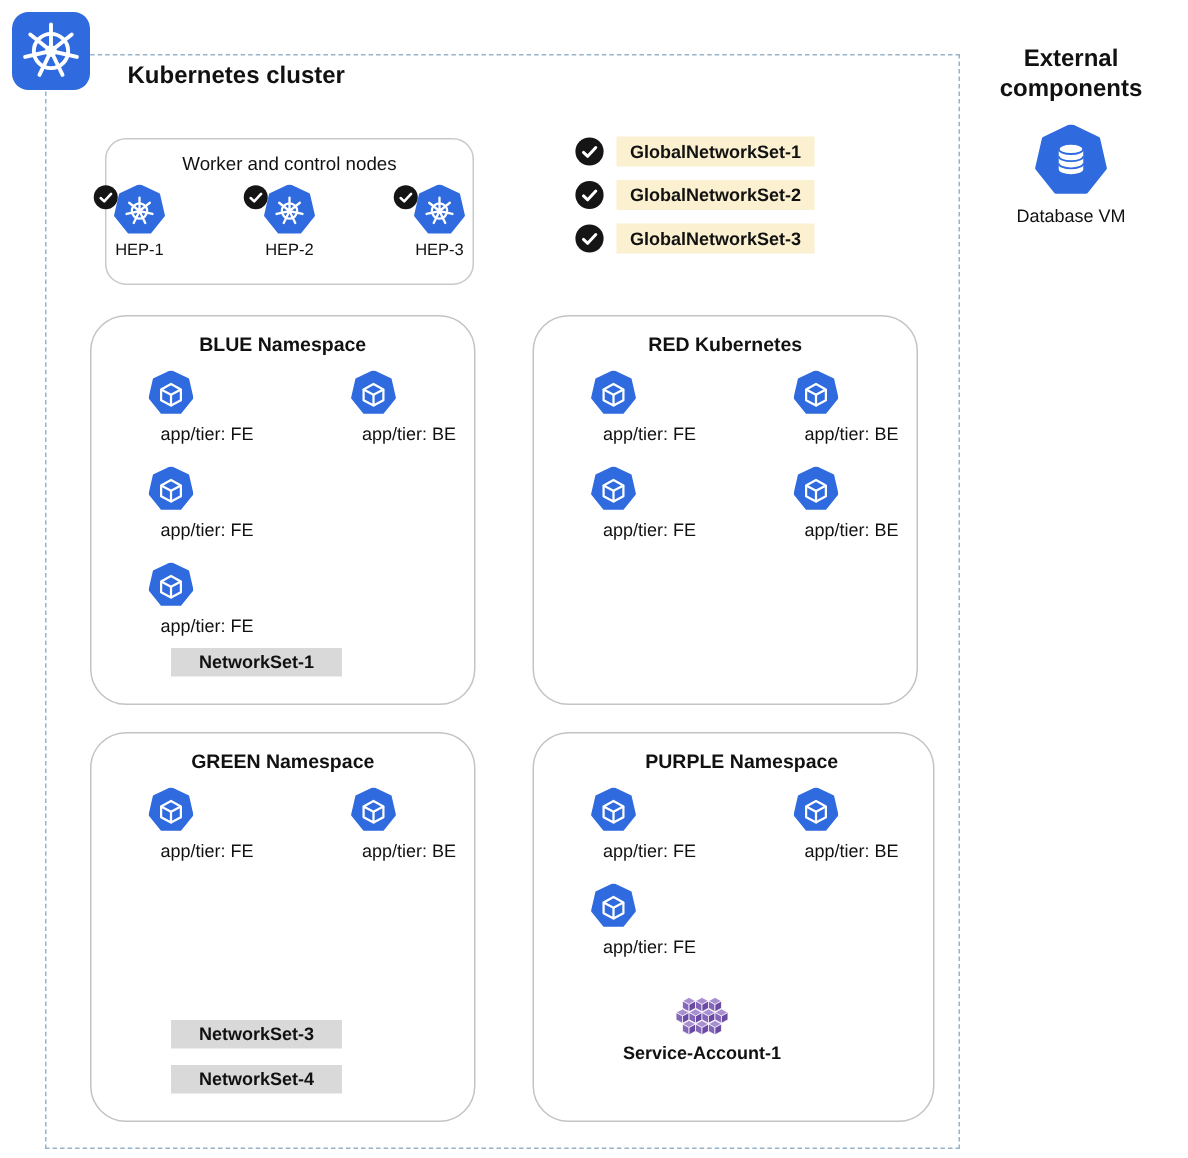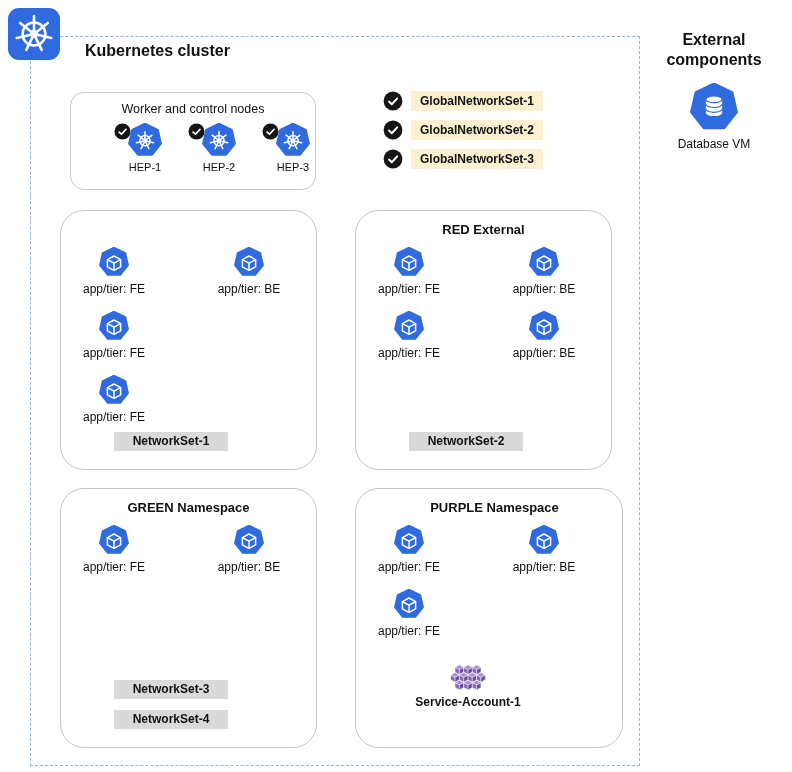--- a/index.html
+++ b/index.html
@@ -22,21 +22,21 @@
   .cluster-title{
     position:absolute;left:85px;top:42px;font-size:16px;font-weight:bold;z-index:2;
   }
 
   
   .worker-box{
     position:absolute;left:70px;top:92px;width:244px;height:96px;
     border:1px solid #c9c9c9;border-radius:14px;background:#fff;
   }
   .worker-title{text-align:center;font-size:12.5px;margin-top:9px;}
-  .nodes-row{display:flex;justify-content:flex-end;gap:30px;margin-top:7px;}
+  .nodes-row{display:flex;justify-content:space-between;gap:30px;margin-top:7px;}
   .node{position:relative;width:44px;text-align:center;}
   .node-icon{width:34px;height:34px;display:block;margin:0 auto;}
   .node-check{position:absolute;left:-9px;top:0px;width:17px;height:17px;z-index:2;}
   .node-label{font-size:11px;margin-top:4px;}
 
   
   .gns-list{position:absolute;left:383px;top:91px;}
   .gns-row{display:flex;align-items:center;margin-bottom:9px;}
   .gns-check{width:20px;height:20px;flex:0 0 20px;}
   .gns-label{
@@ -48,21 +48,21 @@
   .ns{
     position:absolute;width:255px;height:258px;background:#fff;
     border:1.5px solid #c4c4c4;border-radius:24px;
   }
   .ns-blue{left:60px;top:210px;}
   .ns-red{left:355px;top:210px;}
   .ns-green{left:60px;top:488px;}
   .ns-purple{left:355px;top:488px;padding-left:11px;}
   .ns-title{text-align:center;font-size:13px;font-weight:bold;margin-top:11px;}
 
-  .pod{position:absolute;width:110px;text-align:center;}
+  .pod{position:absolute;width:110px;text-align:right;}
   .pod-icon{width:30px;height:30px;display:block;margin:0 auto;}
   .pod-label{font-size:12px;margin-top:5px;}
   .c0{left:-2px;} .c1{left:133px;}
   .r0{top:36px;} .r1{top:100px;} .r2{top:164px;}
 
   .nsl{
     position:absolute;left:53px;width:114px;height:19px;line-height:19px;
     background:#D9D9D9;font-size:12px;font-weight:bold;text-align:center;
   }
   .nsl-t{top:191px;} .nsl-b{top:221px;}
@@ -212,20 +212,21 @@
   </div>
   <div class="gns-row">
     <svg class="gns-check" viewBox="0 0 100 100">
         <use href="#sym-check"></use>
       </svg>
     <div class="gns-label">GlobalNetworkSet-3</div>
   </div>
 </div>
 
 <div class="ns ns-blue">
+  <div class="ns-title">BLUE Namespace</div>
   <div class="pod c0 r0">
     <svg class="pod-icon" viewBox="0 0 100 100">
         <use href="#sym-pod"></use>
       </svg>
     <div class="pod-label">app/tier: FE</div>
   </div>
   <div class="pod c1 r0">
     <svg class="pod-icon" viewBox="0 0 100 100">
         <use href="#sym-pod"></use>
       </svg>
@@ -240,21 +241,21 @@
   <div class="pod c0 r2">
     <svg class="pod-icon" viewBox="0 0 100 100">
         <use href="#sym-pod"></use>
       </svg>
     <div class="pod-label">app/tier: FE</div>
   </div>
   <div class="nsl nsl-b">NetworkSet-1</div>
 </div>
 
 <div class="ns ns-red">
-  <div class="ns-title">RED External</div>
+  <div class="ns-title">RED Kubernetes</div>
   <div class="pod c0 r0">
     <svg class="pod-icon" viewBox="0 0 100 100">
         <use href="#sym-pod"></use>
       </svg>
     <div class="pod-label">app/tier: FE</div>
   </div>
   <div class="pod c1 r0">
     <svg class="pod-icon" viewBox="0 0 100 100">
         <use href="#sym-pod"></use>
       </svg>
@@ -265,21 +266,20 @@
         <use href="#sym-pod"></use>
       </svg>
     <div class="pod-label">app/tier: FE</div>
   </div>
   <div class="pod c1 r1">
     <svg class="pod-icon" viewBox="0 0 100 100">
         <use href="#sym-pod"></use>
       </svg>
     <div class="pod-label">app/tier: BE</div>
   </div>
-  <div class="nsl nsl-b">NetworkSet-2</div>
 </div>
 
 <div class="ns ns-green">
   <div class="ns-title">GREEN Namespace</div>
   <div class="pod c0 r0">
     <svg class="pod-icon" viewBox="0 0 100 100">
         <use href="#sym-pod"></use>
       </svg>
     <div class="pod-label">app/tier: FE</div>
   </div>

